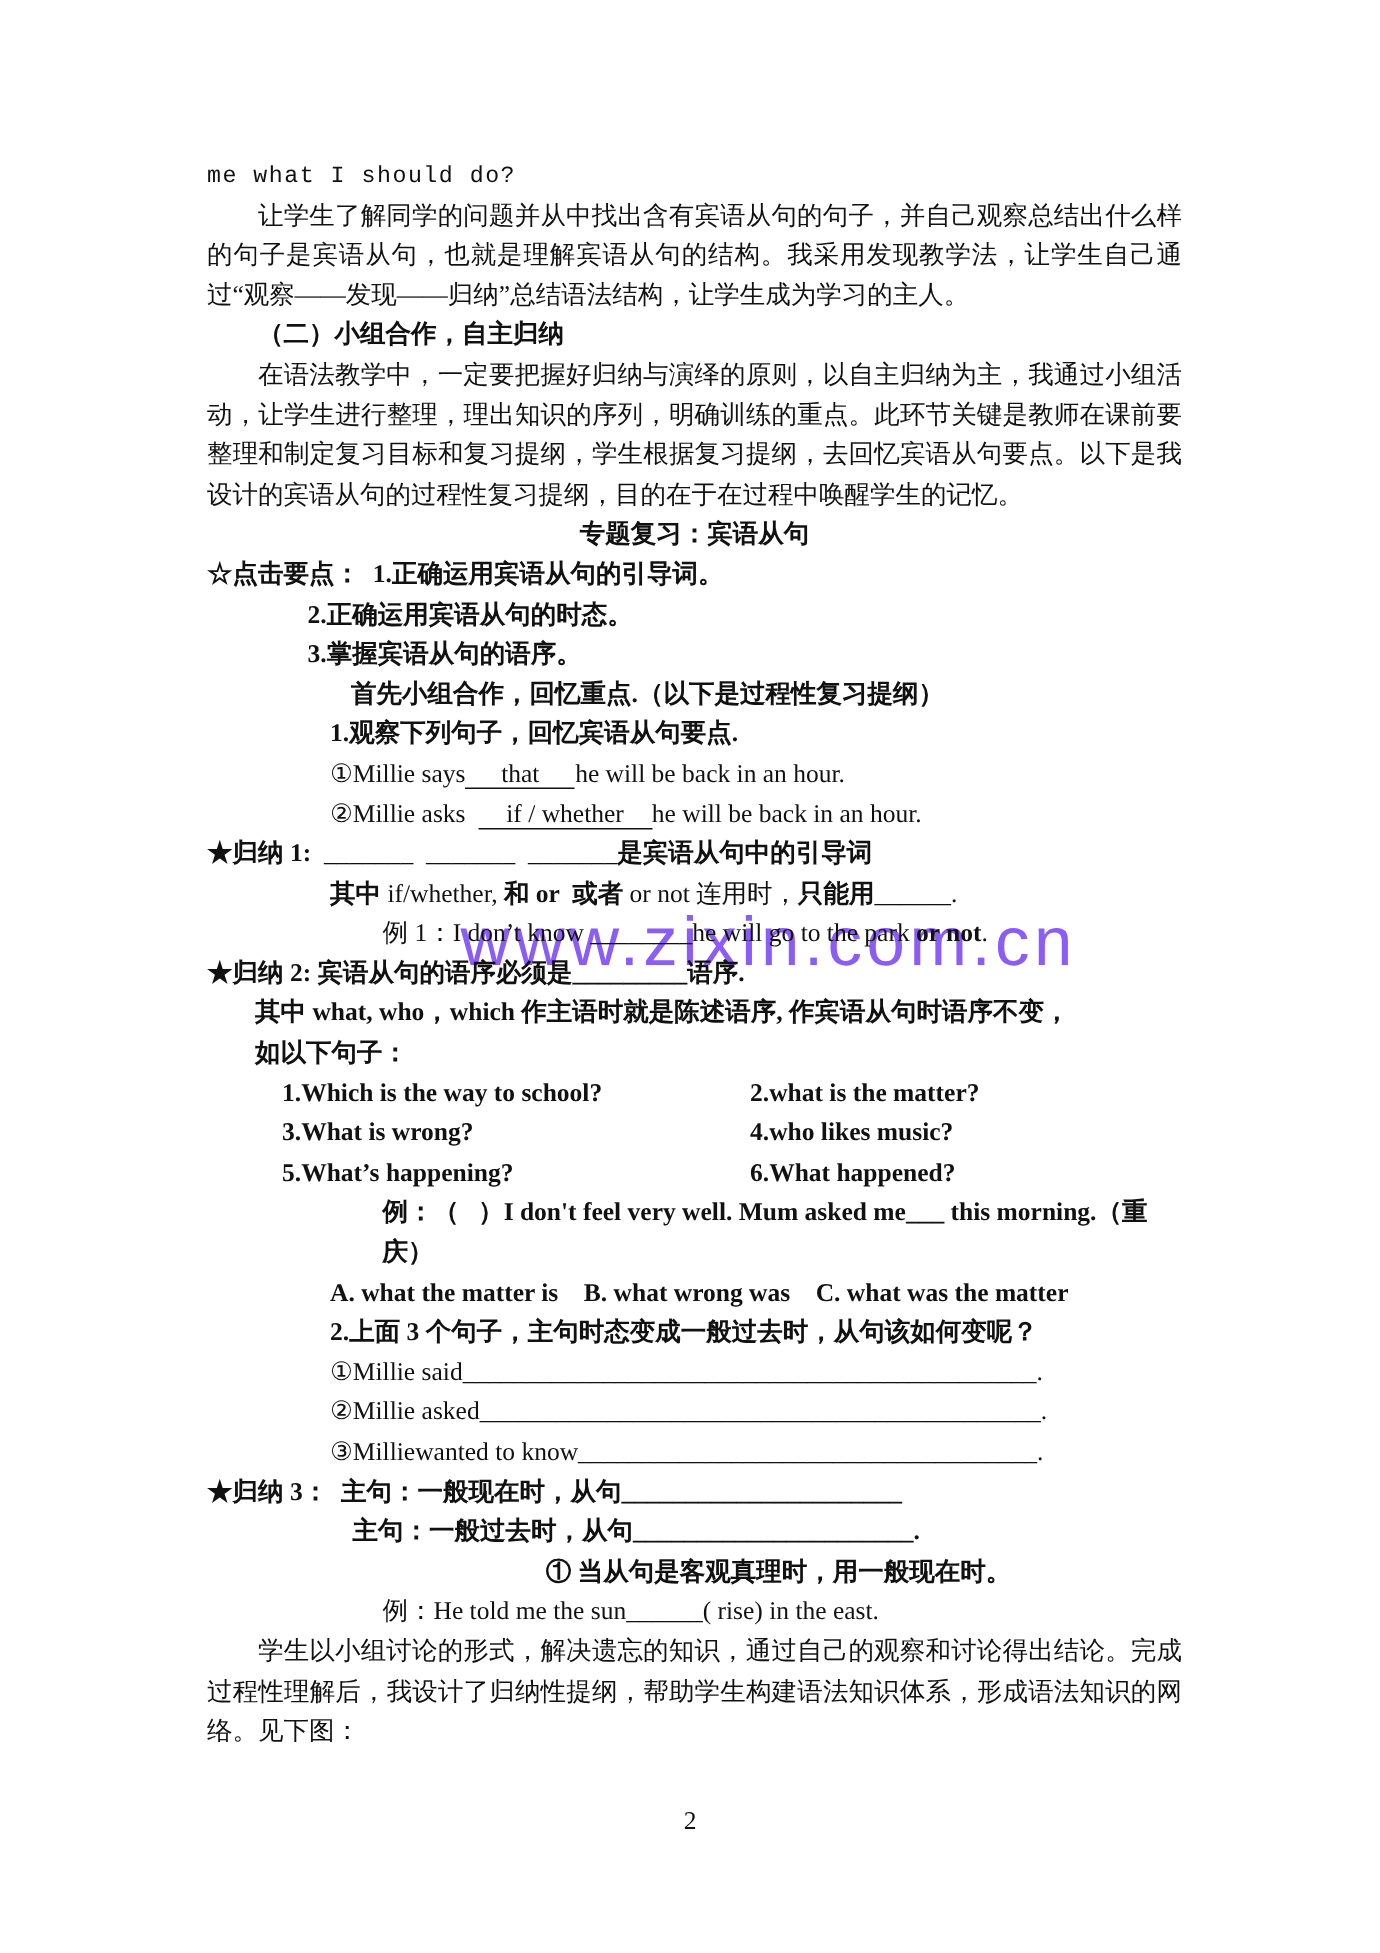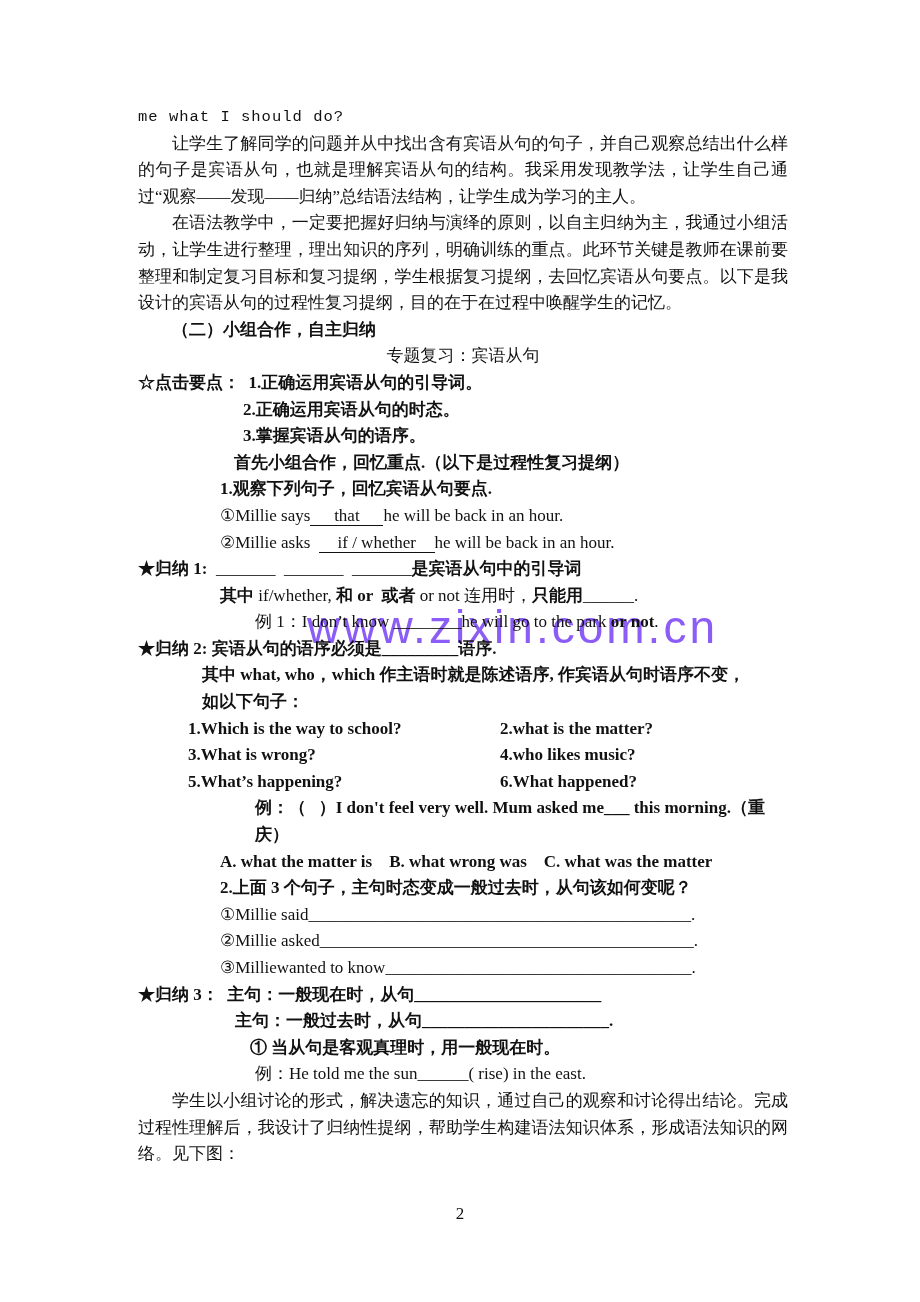--- a/index.html
+++ b/index.html
@@ -28,28 +28,28 @@
     left:138px;top:104px;
     width:650px;
     z-index:1;
     font-size:17px;
     line-height:26.6px;
   }
   .line{white-space:pre-wrap;}
   .b{font-weight:bold;}
   .mono{font-family:"Liberation Mono","DejaVu Sans Mono",monospace;font-size:15.5px;letter-spacing:1px;}
   .para{text-indent:2em;text-align:justify;}
-  .title{text-align:center;font-weight:normal;}
-  .ind105{margin-left:105px;}
+  .title{text-align:center;font-weight:bold;}
+  .ind105{margin-left:67px;}
   .ind97{margin-left:97px;}
-  .ind112{margin-left:112px;}
+  .ind112{margin-left:112px;text-align:center;}
   .ind88{margin-left:96px;}
   .ind92{margin-left:117px;}
   .ind78{margin-left:82px;}
-  .ind72{margin-left:64px;}
+  .ind72{margin-left:32px;}
   .ans{border-bottom:1.4px solid #111;padding:0 1.4em;}
   .ans2{border-bottom:1.4px solid #111;padding:0 1.1em;}
   .cols{display:flex;margin-left:50px;}
   .col-l{width:312px;}
   .pagenum{
     position:absolute;left:0;right:0;top:1204px;
     text-align:center;font-size:17px;z-index:1;
   }
 </style>
 </head>
@@ -58,23 +58,23 @@
 <div class="page">
 
   <div class="watermark">www.zixin.com.cn</div>
 
   <div class="content">
 
     <div class="line mono">me what I should do?</div>
 
     <div class="line para">让学生了解同学的问题并从中找出含有宾语从句的句子，并自己观察总结出什么样的句子是宾语从句，也就是理解宾语从句的结构。我采用发现教学法，让学生自己通过“观察——发现——归纳”总结语法结构，让学生成为学习的主人。</div>
 
+    <div class="line para b">（二）小组合作，自主归纳</div>
+
     <div class="line para">在语法教学中，一定要把握好归纳与演绎的原则，以自主归纳为主，我通过小组活动，让学生进行整理，理出知识的序列，明确训练的重点。此环节关键是教师在课前要整理和制定复习目标和复习提纲，学生根据复习提纲，去回忆宾语从句要点。以下是我设计的宾语从句的过程性复习提纲，目的在于在过程中唤醒学生的记忆。</div>
-
-    <div class="line para b">（二）小组合作，自主归纳</div>
 
     <div class="line title">专题复习：宾语从句</div>
 
     <div class="line"><span class="b">☆点击要点：  </span><span class="b">1.正确运用宾语从句的引导词。</span></div>
     <div class="line ind105 b">2.正确运用宾语从句的时态。</div>
     <div class="line ind105 b">3.掌握宾语从句的语序。</div>
 
     <div class="line ind88 b">首先小组合作，回忆重点.（以下是过程性复习提纲）</div>
     <div class="line ind78 b">1.观察下列句子，回忆宾语从句要点.</div>
 

